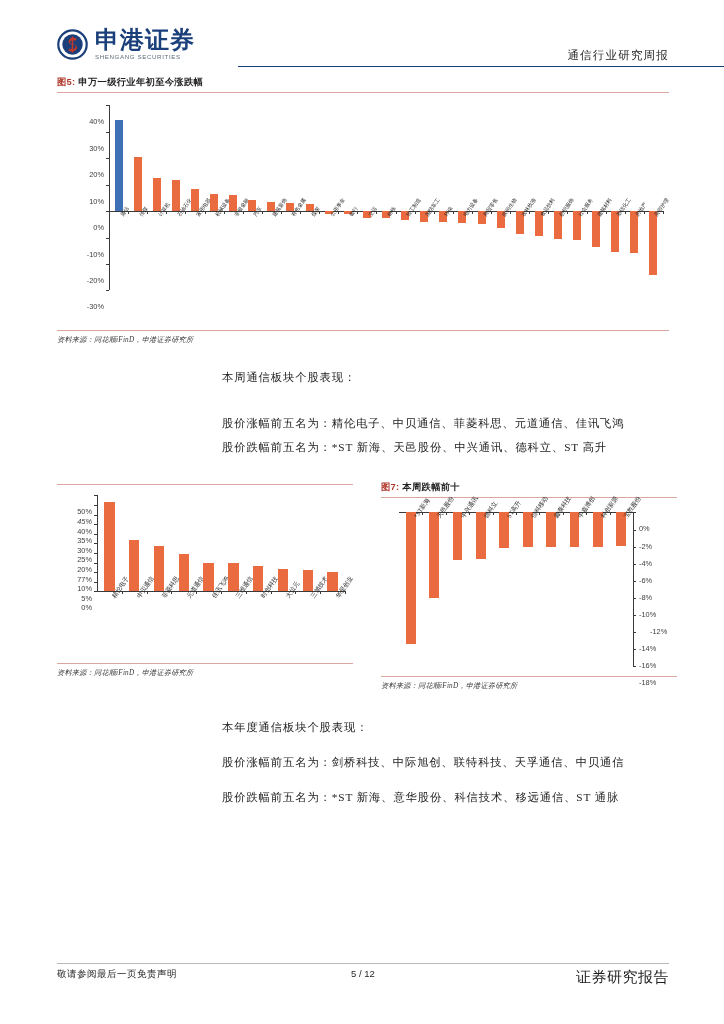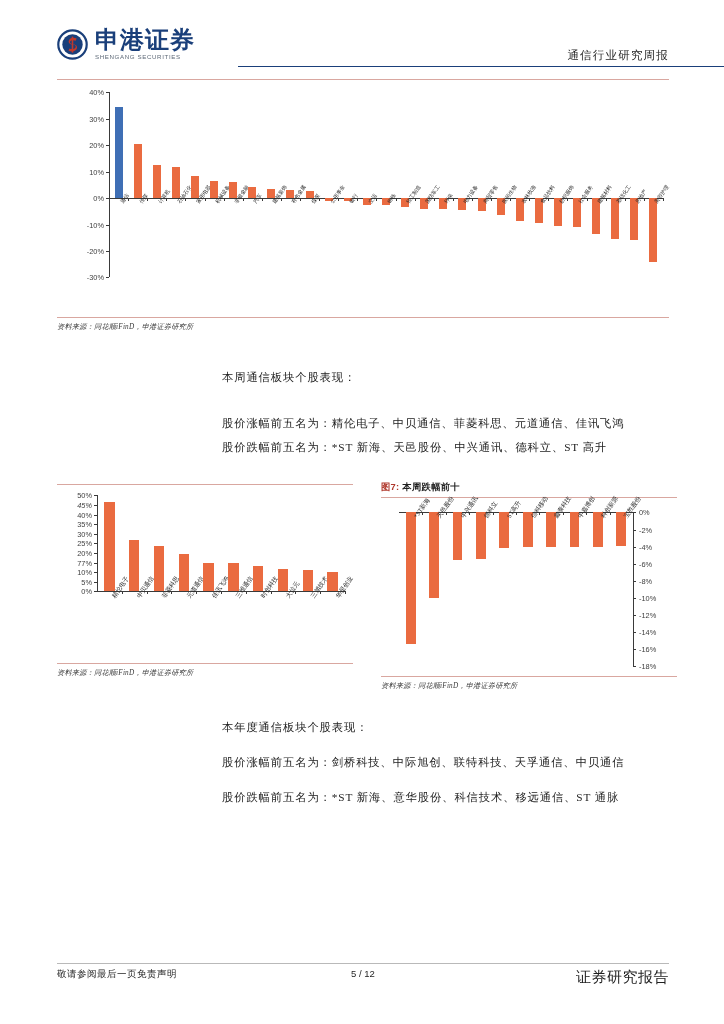--- a/index.html
+++ b/index.html
@@ -25,21 +25,21 @@
   .src{font-size:7.2px;color:#3a3a3a;font-style:italic;margin-top:4px;letter-spacing:.2px;}
   
   #fig5{position:absolute;left:57px;top:76px;width:612px;}
   #fig5 .plotwrap{position:relative;height:237px;}
   
   #fig6{position:absolute;left:57px;top:481px;width:296px;}
   #fig7{position:absolute;left:381px;top:481px;width:296px;}
   #fig6 .plotwrap,#fig7 .plotwrap{position:relative;height:178px;}
   
   .axis-line{position:absolute;background:#3a3a3a;}
-  .ytick-lbl{position:absolute;font-family:"Liberation Sans","DejaVu Sans",sans-serif;font-size:7.4px;color:#3f3f3f;white-space:nowrap;}
+  .ytick-lbl{position:absolute;font-family:"Liberation Sans","DejaVu Sans",sans-serif;font-size:7.4px;color:#3f3f3f;white-space:nowrap;margin-top:16px;}
   .tickmark{position:absolute;background:#3a3a3a;}
   .bar{position:absolute;background:#ea6B40;}
   .bar.hl{background:#3f6fb5;}
   .xlbl{position:absolute;font-size:5.2px;color:#262626;white-space:nowrap;
         transform-origin:left top;transform:rotate(-55deg);}
   .xlbl.big{font-size:6.2px;}
   
   .para{position:absolute;font-size:11.3px;color:#1c1c1c;letter-spacing:.9px;white-space:nowrap;}
   
   .footer{position:absolute;left:57px;top:963px;width:612px;height:30px;}
@@ -66,20 +66,24 @@
       <span class="logo-text">
         <span class="logo-cn">申港证券</span>
         <span class="logo-en">SHENGANG SECURITIES</span>
       </span>
     </div>
     <div class="header-rule"></div>
     <div class="header-title">通信行业研究周报</div>
   </div>
 
   <div id="fig5">
+    <div class="fig-caption">
+      <span class="no">图5:</span>
+      <span>申万一级行业年初至今涨跌幅</span>
+    </div>
     <div class="cap-rule"></div>
     <div class="plotwrap" id="plot5">
         <div class="axis-line" style="left: 52px; top: 12px; width: 1px; height: 185px;"></div>
         <div class="tickmark" style="left: 49px; top: 12px; width: 3px; height: 1px;"></div>
         <div class="ytick-lbl" style="top: 8px; right: 565px; text-align: right;">40%</div>
         <div class="tickmark" style="left: 49px; top: 38.4286px; width: 3px; height: 1px;"></div>
         <div class="ytick-lbl" style="top: 34.4286px; right: 565px; text-align: right;">30%</div>
         <div class="tickmark" style="left: 49px; top: 64.8571px; width: 3px; height: 1px;"></div>
         <div class="ytick-lbl" style="top: 60.8571px; right: 565px; text-align: right;">20%</div>
         <div class="tickmark" style="left: 49px; top: 91.2857px; width: 3px; height: 1px;"></div>
@@ -265,21 +269,21 @@
         <div class="ytick-lbl" style="top: 27.1111px; left: 258px;">-2%</div>
         <div class="tickmark" style="left: 252px; top: 48.2222px; width: 3px; height: 1px;"></div>
         <div class="ytick-lbl" style="top: 44.2222px; left: 258px;">-4%</div>
         <div class="tickmark" style="left: 252px; top: 65.3333px; width: 3px; height: 1px;"></div>
         <div class="ytick-lbl" style="top: 61.3333px; left: 258px;">-6%</div>
         <div class="tickmark" style="left: 252px; top: 82.4444px; width: 3px; height: 1px;"></div>
         <div class="ytick-lbl" style="top: 78.4444px; left: 258px;">-8%</div>
         <div class="tickmark" style="left: 252px; top: 99.5556px; width: 3px; height: 1px;"></div>
         <div class="ytick-lbl" style="top: 95.5556px; left: 258px;">-10%</div>
         <div class="tickmark" style="left: 252px; top: 116.667px; width: 3px; height: 1px;"></div>
-        <div class="ytick-lbl" style="top: 112.667px; left: 258px; text-align: center;">-12%</div>
+        <div class="ytick-lbl" style="top: 112.667px; left: 269px; text-align: center;">-12%</div>
         <div class="tickmark" style="left: 252px; top: 133.778px; width: 3px; height: 1px;"></div>
         <div class="ytick-lbl" style="top: 129.778px; left: 258px;">-14%</div>
         <div class="tickmark" style="left: 252px; top: 150.889px; width: 3px; height: 1px;"></div>
         <div class="ytick-lbl" style="top: 146.889px; left: 258px;">-16%</div>
         <div class="tickmark" style="left: 252px; top: 168px; width: 3px; height: 1px;"></div>
         <div class="ytick-lbl" style="top: 164px; left: 258px;">-18%</div>
         <div class="axis-line" style="left: 18px; top: 14px; width: 234px; height: 1px;"></div>
         <div class="bar" title="*ST新海 -15.4%" style="left: 24.786px; top: 14px; width: 9.828px; height: 131.756px;"></div>
         <div class="tickmark" style="left: 41.4px; top: 14px; width: 1px; height: 3px;"></div>
         <div class="xlbl big" style="left: 30.7px; top: 17px;">*ST新海</div>

